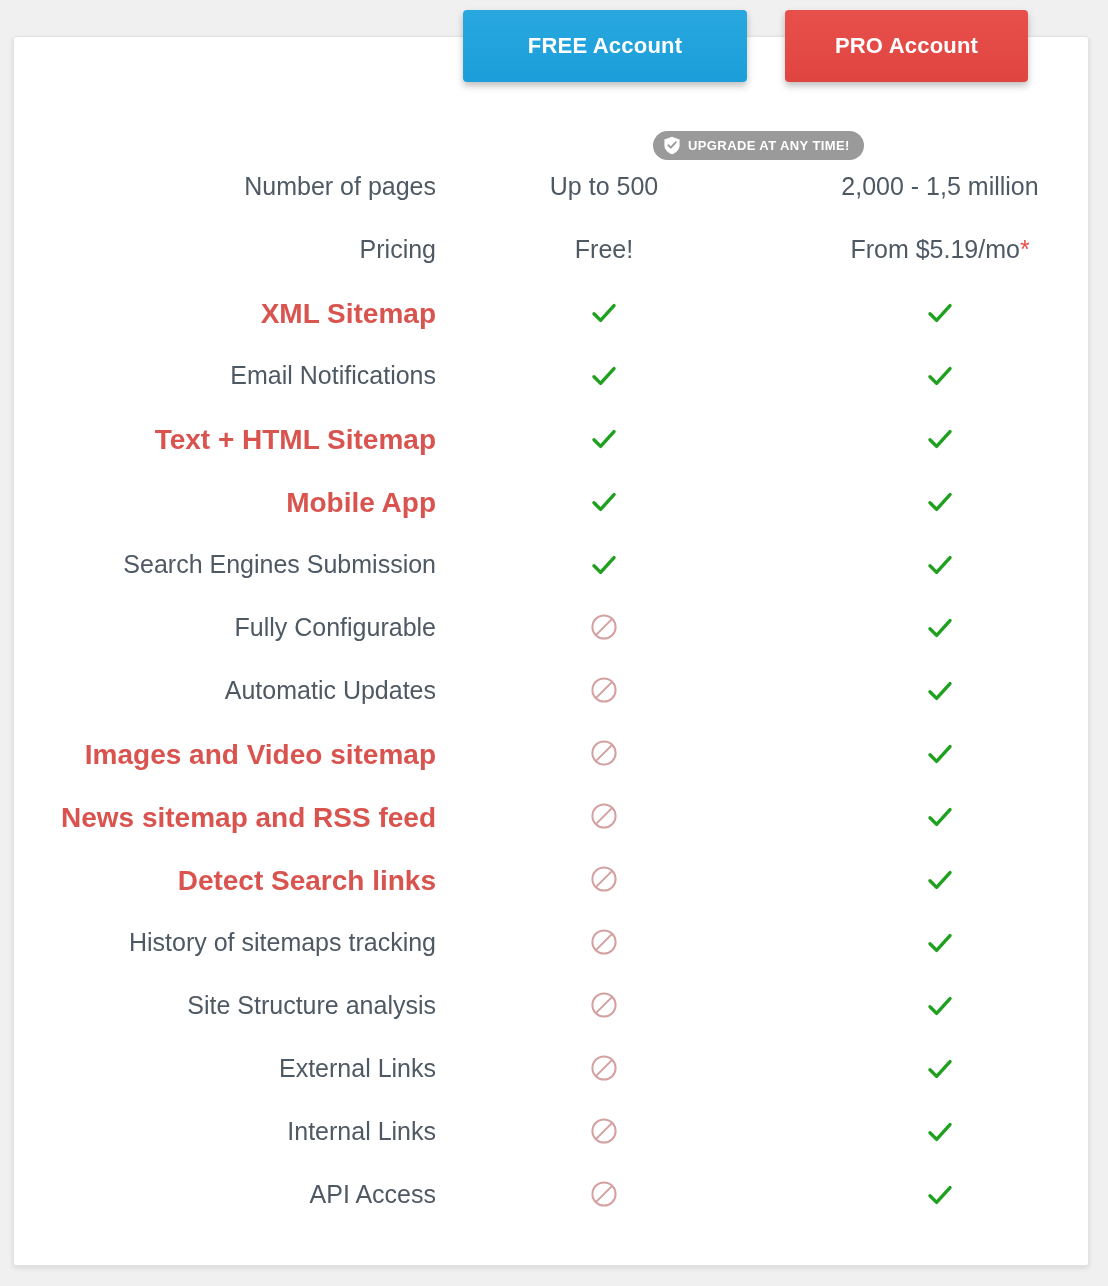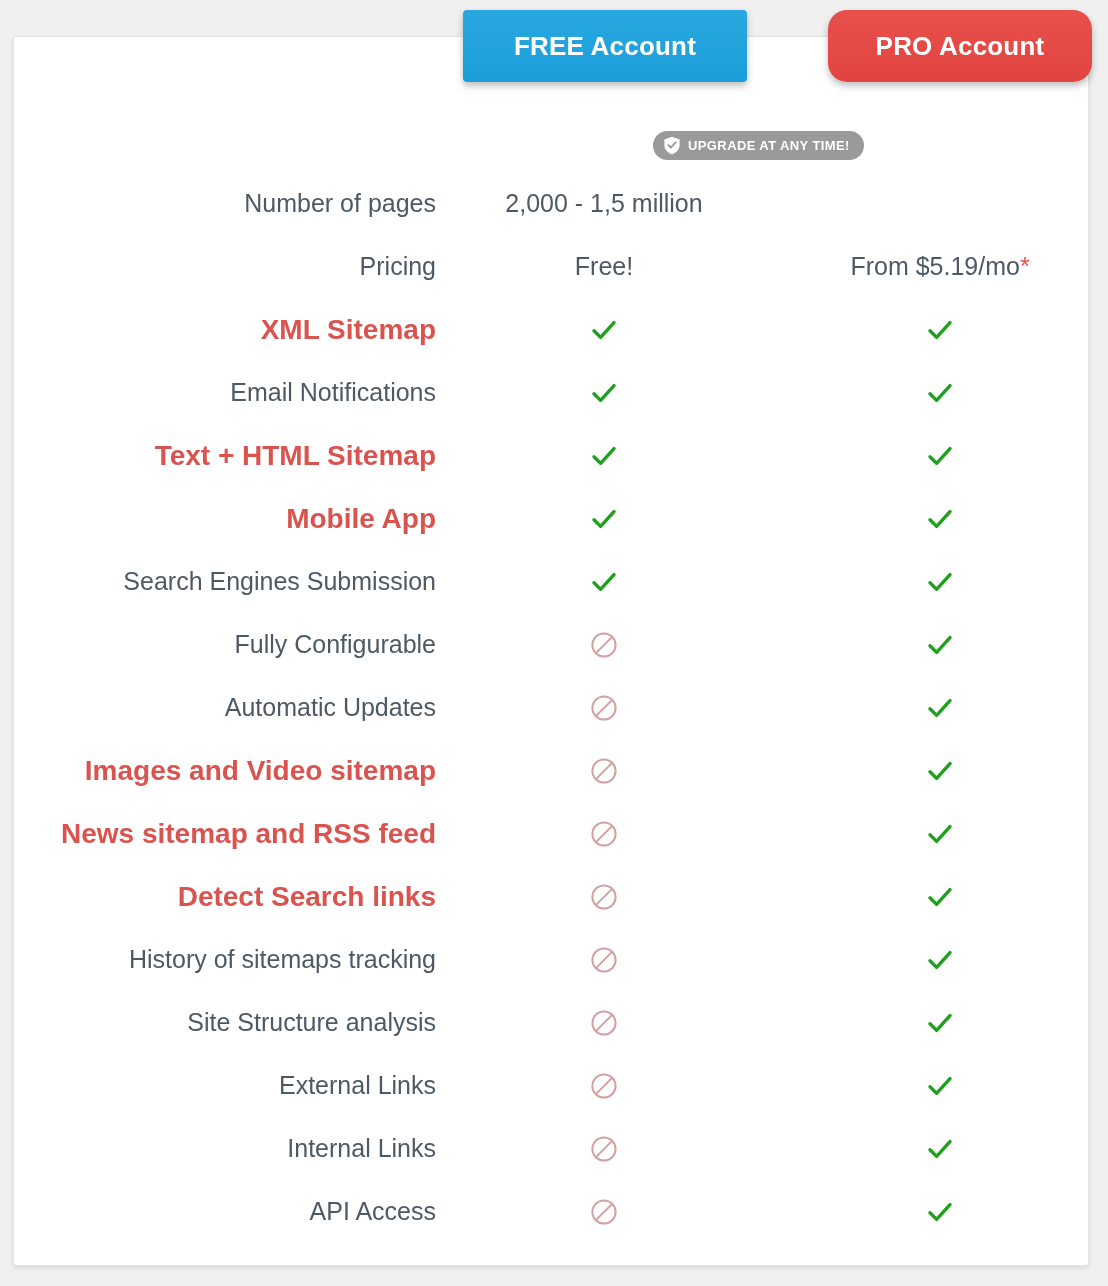--- a/index.html
+++ b/index.html
@@ -34,39 +34,38 @@
 
   
   .acct-btn {
     position: absolute;
     top: 10px;
     height: 72px;
     border: 0;
     border-radius: 4px;
     color: #ffffff;
     font-family: "Liberation Sans", sans-serif;
-    font-size: 26px;
+    font-size: 22px;
     font-weight: bold;
     letter-spacing: 0.2px;
     cursor: pointer;
     display: flex;
     align-items: center;
     justify-content: center;
     box-shadow: 0 4px 7px rgba(0,0,0,0.25);
   }
   .acct-free {
     left: 463px;
     width: 284px;
     background: linear-gradient(#29a8e0, #1b9ed9);
   }
   .acct-pro {
-    left: 828px;
-    width: 264px;
+    left: 785px;
+    width: 243px;
     background: linear-gradient(#e8504c, #e04440);
-    border-radius: 19px;
   }
 
   
   .badge {
     position: absolute;
     left: 653px;
     top: 131px;
     height: 29px;
     padding: 0 14px 0 10px;
     background: #9a9a9a;
@@ -88,21 +87,21 @@
   .table {
     position: absolute;
     left: 0;
     top: 172px;
     width: 1108px;
   }
   .row {
     position: relative;
     height: 63px;
     display: flex;
-    align-items: center;
+    align-items: flex-start;
   }
   .cell-label {
     width: 436px;
     text-align: right;
     padding-right: 0;
     font-size: 25px;
     color: #4e5964;
     white-space: nowrap;
   }
   .cell-label.hl {
@@ -144,20 +143,23 @@
         <path d="M9 0.7 L16.6 3.4 V9.3 C16.6 13.6 13.3 16.9 9 18.3 C4.7 16.9 1.4 13.6 1.4 9.3 V3.4 Z" fill="#ffffff"></path>
         <path d="M5.3 9.2 L7.8 11.7 L12.7 6.3" fill="none" stroke="#9a9a9a" stroke-width="1.9" stroke-linecap="round" stroke-linejoin="round"></path>
       </svg>
     </span>
     <span class="badge-text">UPGRADE AT ANY TIME!</span>
   </div>
 
   <div class="table" id="table-body">
       <div class="row">
         <div class="cell-label">Number of pages</div>
+        <div class="cell-free">
+          <span>Up to 500</span>
+        </div>
         <div class="cell-pro">
           <span>2,000 - 1,5 million</span>
         </div>
       </div>
       <div class="row">
         <div class="cell-label">Pricing</div>
         <div class="cell-free">
           <span>Free!</span>
         </div>
         <div class="cell-pro">

